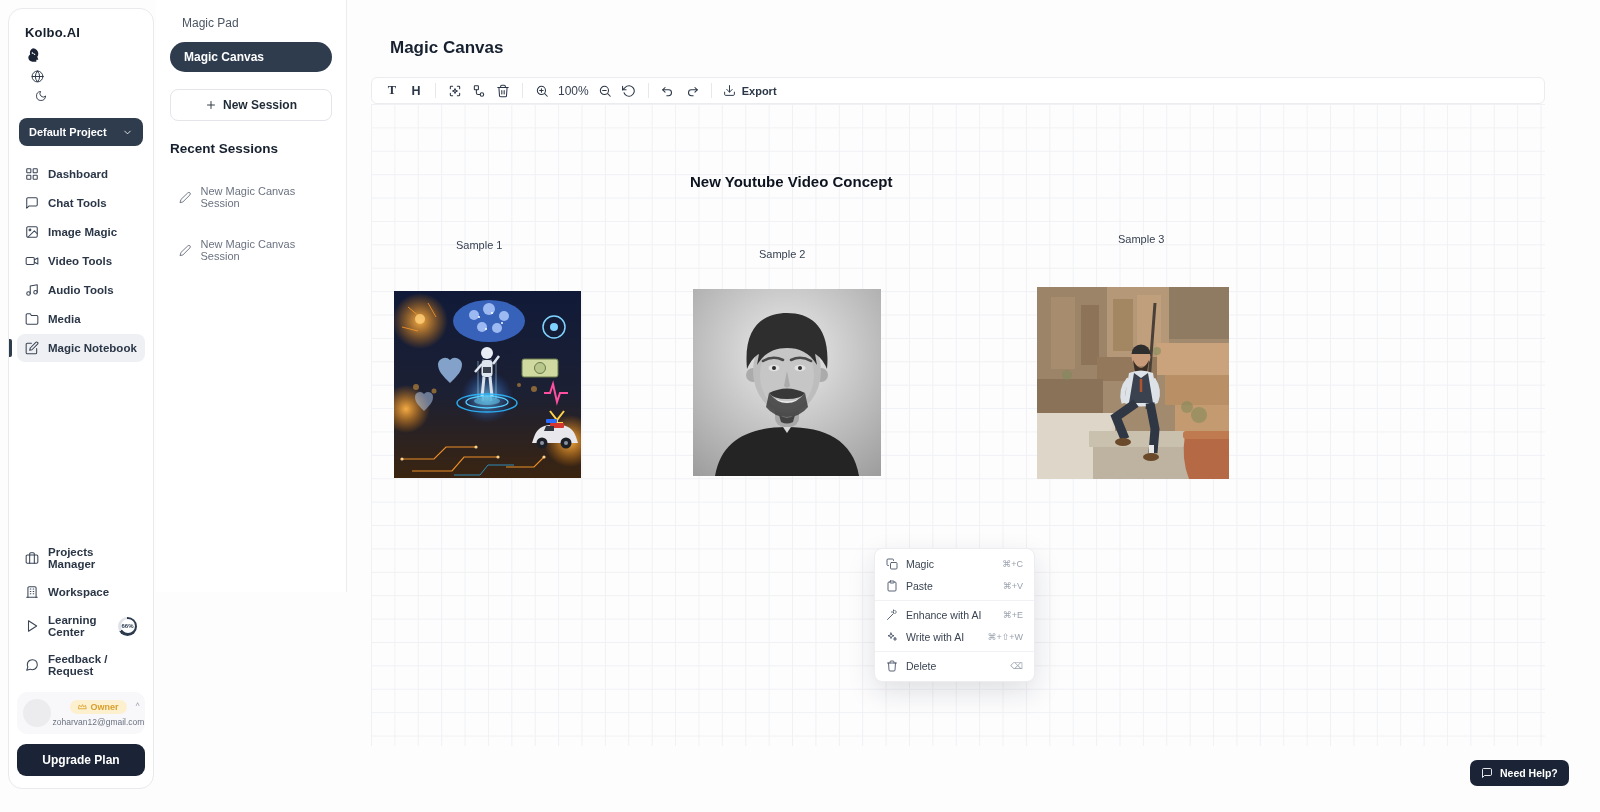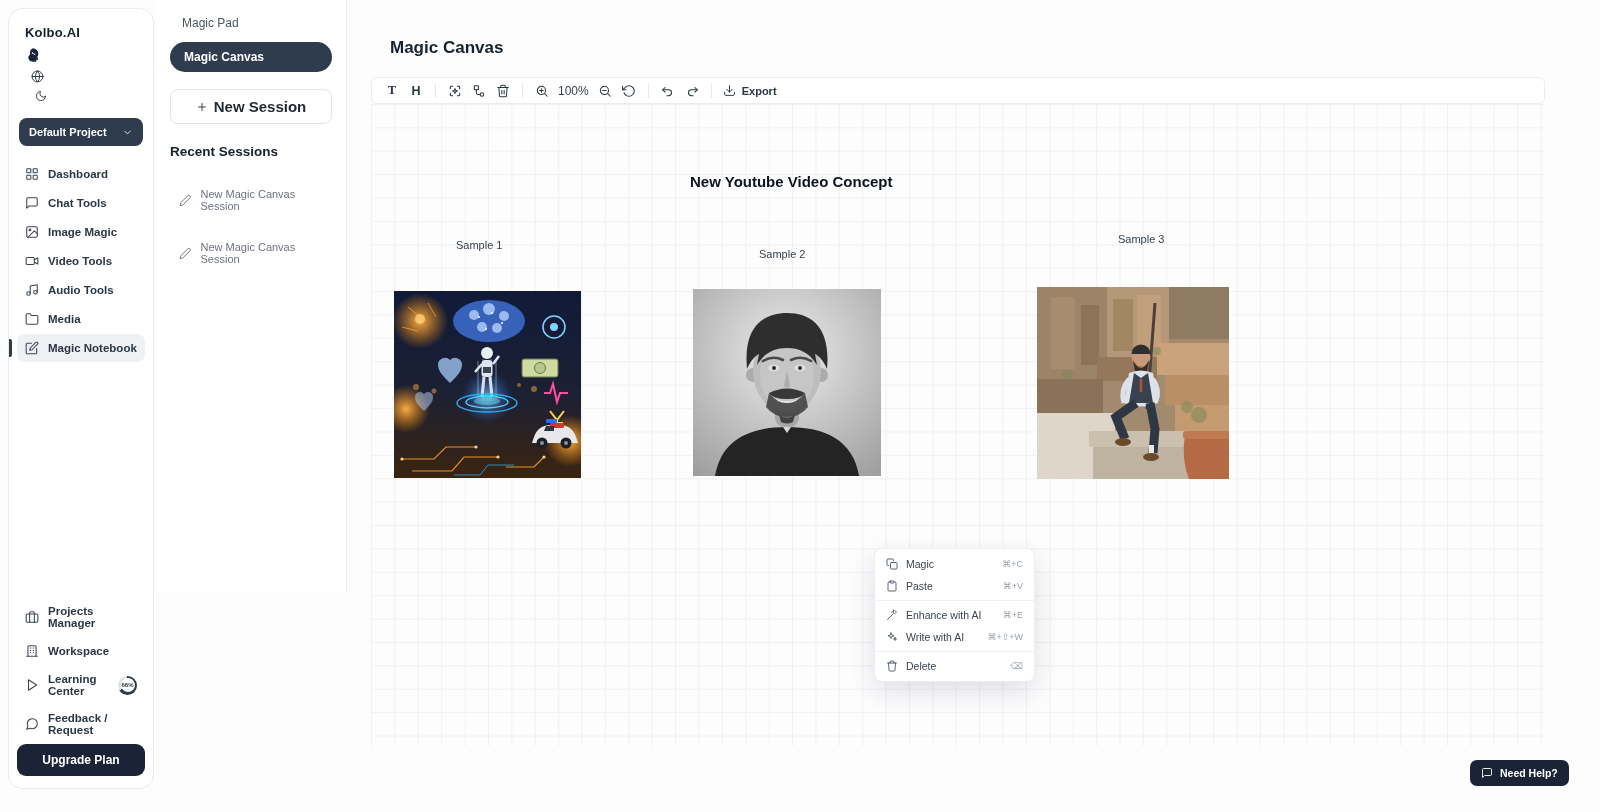--- a/index.html
+++ b/index.html
@@ -45,21 +45,21 @@
                  text-align:center; font-size:12px; font-weight:700; cursor:pointer; }
 
   
   .session-panel { position:absolute; left:156px; top:0; width:191px; height:592px; background:#fff;
                    border-right:1px solid #ececf0; padding:14px 14px 0 14px; }
   .pad-tab { font-size:12px; color:#4b5563; padding:2px 12px 0 12px; cursor:pointer; }
   .canvas-tab { margin-top:12px; background:#2e3c4e; color:#fff; font-size:12px; font-weight:700;
                 padding:8px 14px; border-radius:18px; cursor:pointer; }
   .new-session { margin-top:17px; border:1px solid #e4e5ea; border-radius:8px; padding:8px 0;
                  display:flex; align-items:center; justify-content:center; gap:6px;
-                 font-size:15px; font-weight:600; color:#1f2a37; cursor:pointer; background:#fff; }
+                 font-size:12px; font-weight:600; color:#1f2a37; cursor:pointer; background:#fff; }
   .recent-heading { margin-top:20px; font-size:13.5px; font-weight:800; color:#16202e; }
   .session-item { margin-top:29px; display:flex; align-items:center; gap:9px; font-size:11px;
                   color:#6b7280; padding-left:9px; cursor:pointer; }
   .session-item .ic { color:#6b7280; }
 
   
   .page-title { position:absolute; left:390px; top:38px; font-size:17px; font-weight:800; color:#16202e; }
   .toolbar { position:absolute; left:371px; top:77px; width:1174px; height:27px; background:#fff;
              border:1px solid #ebecf0; border-radius:6px; display:flex; align-items:center; padding:0 8px; }
   .tb-btn { width:24px; height:23px; display:flex; align-items:center; justify-content:center;
@@ -235,20 +235,33 @@
       </div>
       <div class="nav-item">
         <span class="nico">
             <svg class="ic" width="14" height="14" viewBox="0 0 24 24">
               <path d="M21 11.5a8.38 8.38 0 0 1-.9 3.8 8.5 8.5 0 0 1-7.6 4.7 8.38 8.38 0 0 1-3.8-.9L3 21l1.9-5.7a8.38 8.38 0 0 1-.9-3.8 8.5 8.5 0 0 1 4.7-7.6 8.38 8.38 0 0 1 3.8-.9h.5a8.48 8.48 0 0 1 8 8z"></path>
             </svg>
           </span>
         <span>Feedback / Request</span>
       </div>
 
+      <div class="user-card">
+        <span class="avatar"></span>
+        <span class="user-meta">
+          <span class="owner-pill">
+            <svg class="ic" width="9" height="9" viewBox="0 0 24 24">
+                <path d="M2 18h20l-2-9-5 4-3-6-3 6-5-4z"></path>
+              </svg>
+            <span>Owner</span>
+          </span>
+          <span class="user-email">zoharvan12@gmail.com</span>
+        </span>
+        <span class="user-caret">˄</span>
+      </div>
 
       <div class="upgrade-btn">Upgrade Plan</div>
     </div>
   </div>
 
   <div class="session-panel">
     <div class="pad-tab">Magic Pad</div>
     <div class="canvas-tab">Magic Canvas</div>
     <div class="new-session">
       <svg class="ic" width="12" height="12" viewBox="0 0 24 24">

